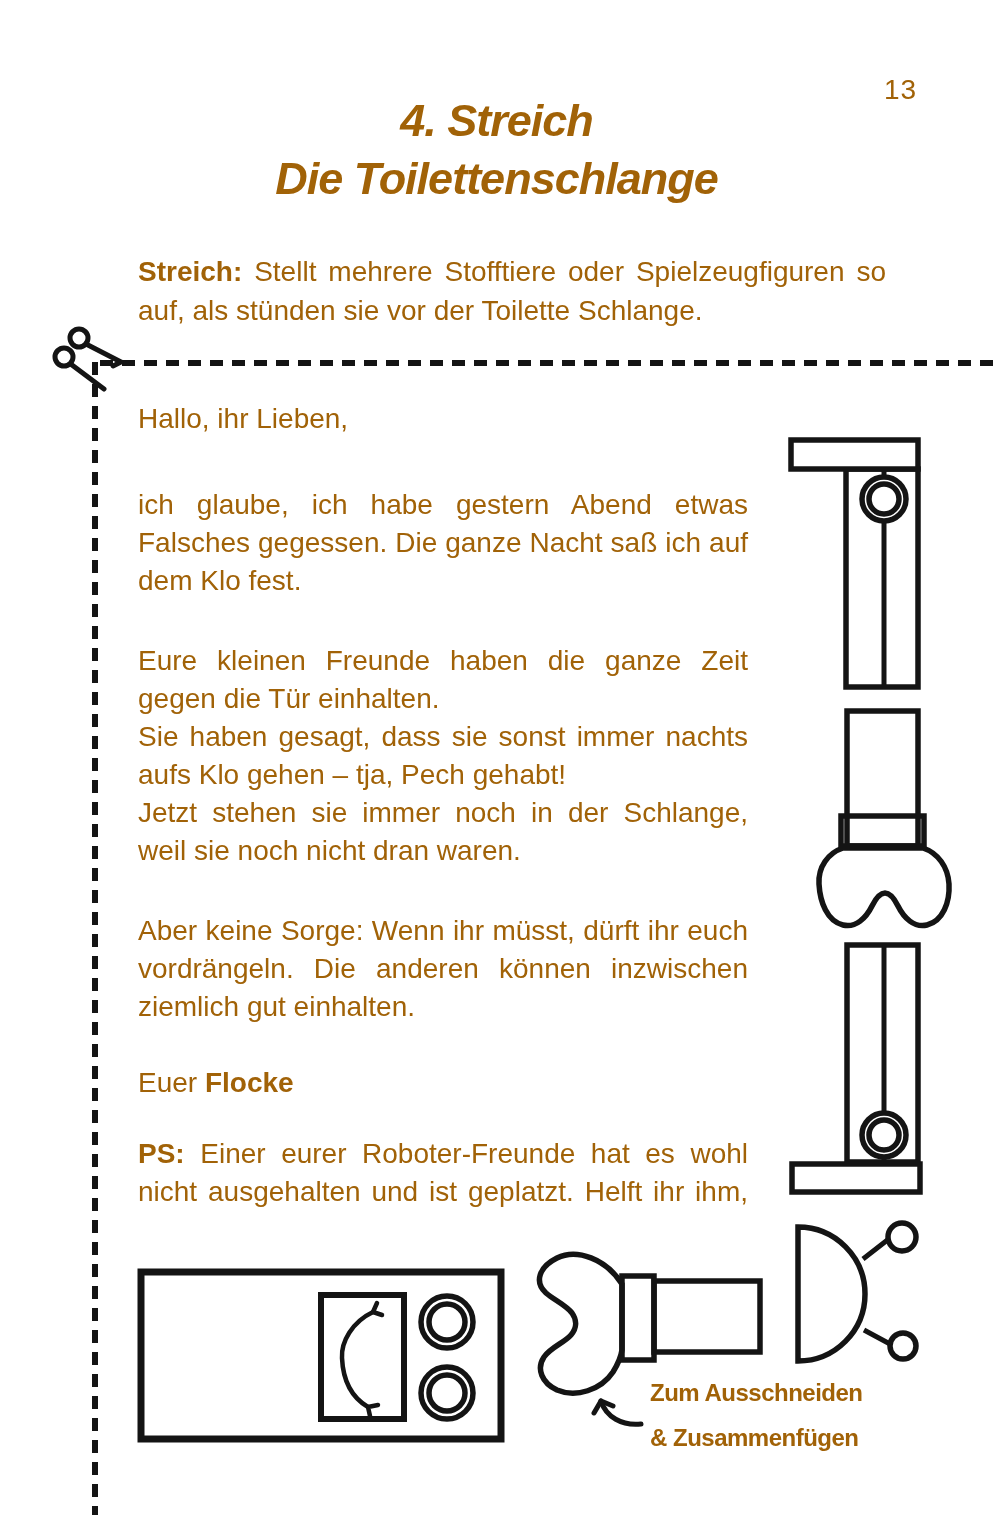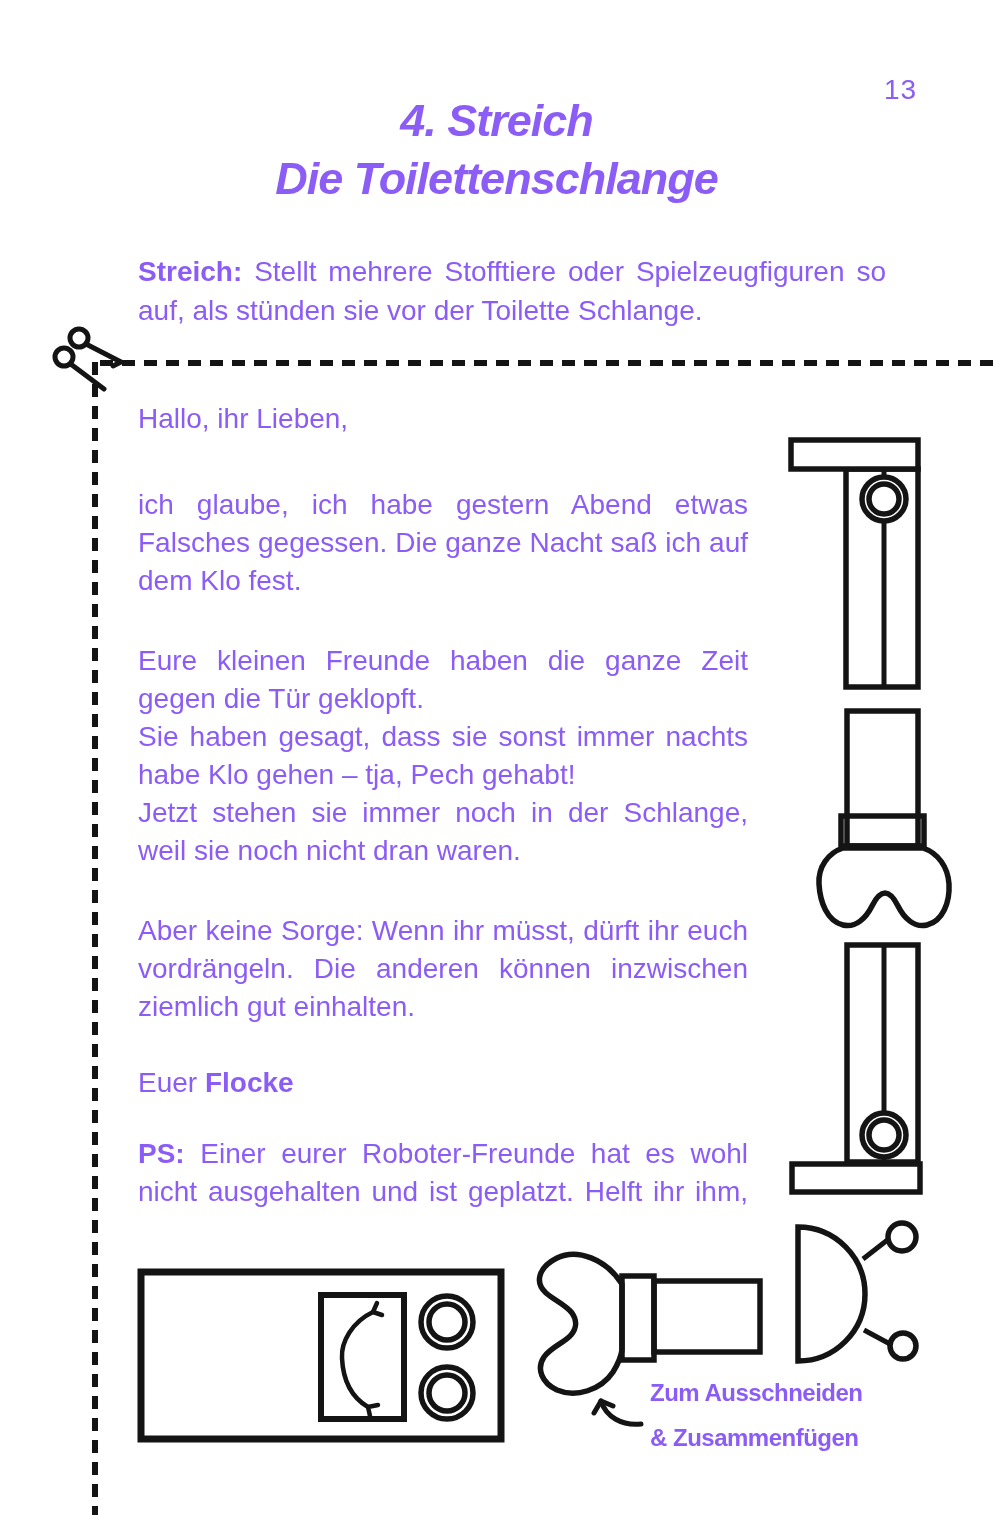--- a/index.html
+++ b/index.html
@@ -1,18 +1,18 @@
 <!DOCTYPE html>
 <html><head>
 <meta charset="utf-8">
 <style>
   html,body { margin:0; padding:0; background:#e8e8e8; }
   .page {
     position:relative; width:993px; height:1515px; margin:0 auto;
-    background:#ffffff; color:#8b5cf6;
+    background:#ffffff; color:#a16207;
     font-family:"Liberation Sans", sans-serif; overflow:hidden;
   }
   .pageno { position:absolute; top:74px; left:884px; font-size:28px; letter-spacing:1px; }
   .title {
     position:absolute; top:92px; left:0; width:100%; text-align:center;
     font-weight:bold; font-style:italic; font-size:45px; line-height:58px; letter-spacing:-1px;
   }
   .intro { position:absolute; top:252px; left:138px; width:748px; font-size:28px; line-height:39px; }
   .letter { position:absolute; top:400px; left:138px; width:610px; font-size:28px; line-height:38px; }
   .b { font-weight:bold; }
@@ -59,23 +59,23 @@
 
   <div class="letter">
     <div class="ll">Hallo, ihr Lieben,</div>
     <div class="p1">
       <div class="jl">ich glaube, ich habe gestern Abend etwas</div>
       <div class="jl">Falsches gegessen. Die ganze Nacht saß ich auf</div>
       <div class="ll">dem Klo fest.</div>
     </div>
     <div class="p2">
       <div class="jl">Eure kleinen Freunde haben die ganze Zeit</div>
-      <div class="ll">gegen die Tür geklopft.</div>
+      <div class="ll">gegen die Tür einhalten.</div>
       <div class="jl">Sie haben gesagt, dass sie sonst immer nachts</div>
-      <div class="ll">habe Klo gehen – tja, Pech gehabt!</div>
+      <div class="ll">aufs Klo gehen – tja, Pech gehabt!</div>
       <div class="jl">Jetzt stehen sie immer noch in der Schlange,</div>
       <div class="ll">weil sie noch nicht dran waren.</div>
     </div>
     <div class="p3">
       <div class="jl">Aber keine Sorge: Wenn ihr müsst, dürft ihr euch</div>
       <div class="jl">vordrängeln. Die anderen können inzwischen</div>
       <div class="ll">ziemlich gut einhalten.</div>
     </div>
     <div class="sig ll"><span>Euer </span><span class="b">Flocke</span></div>
     <div class="psb">

